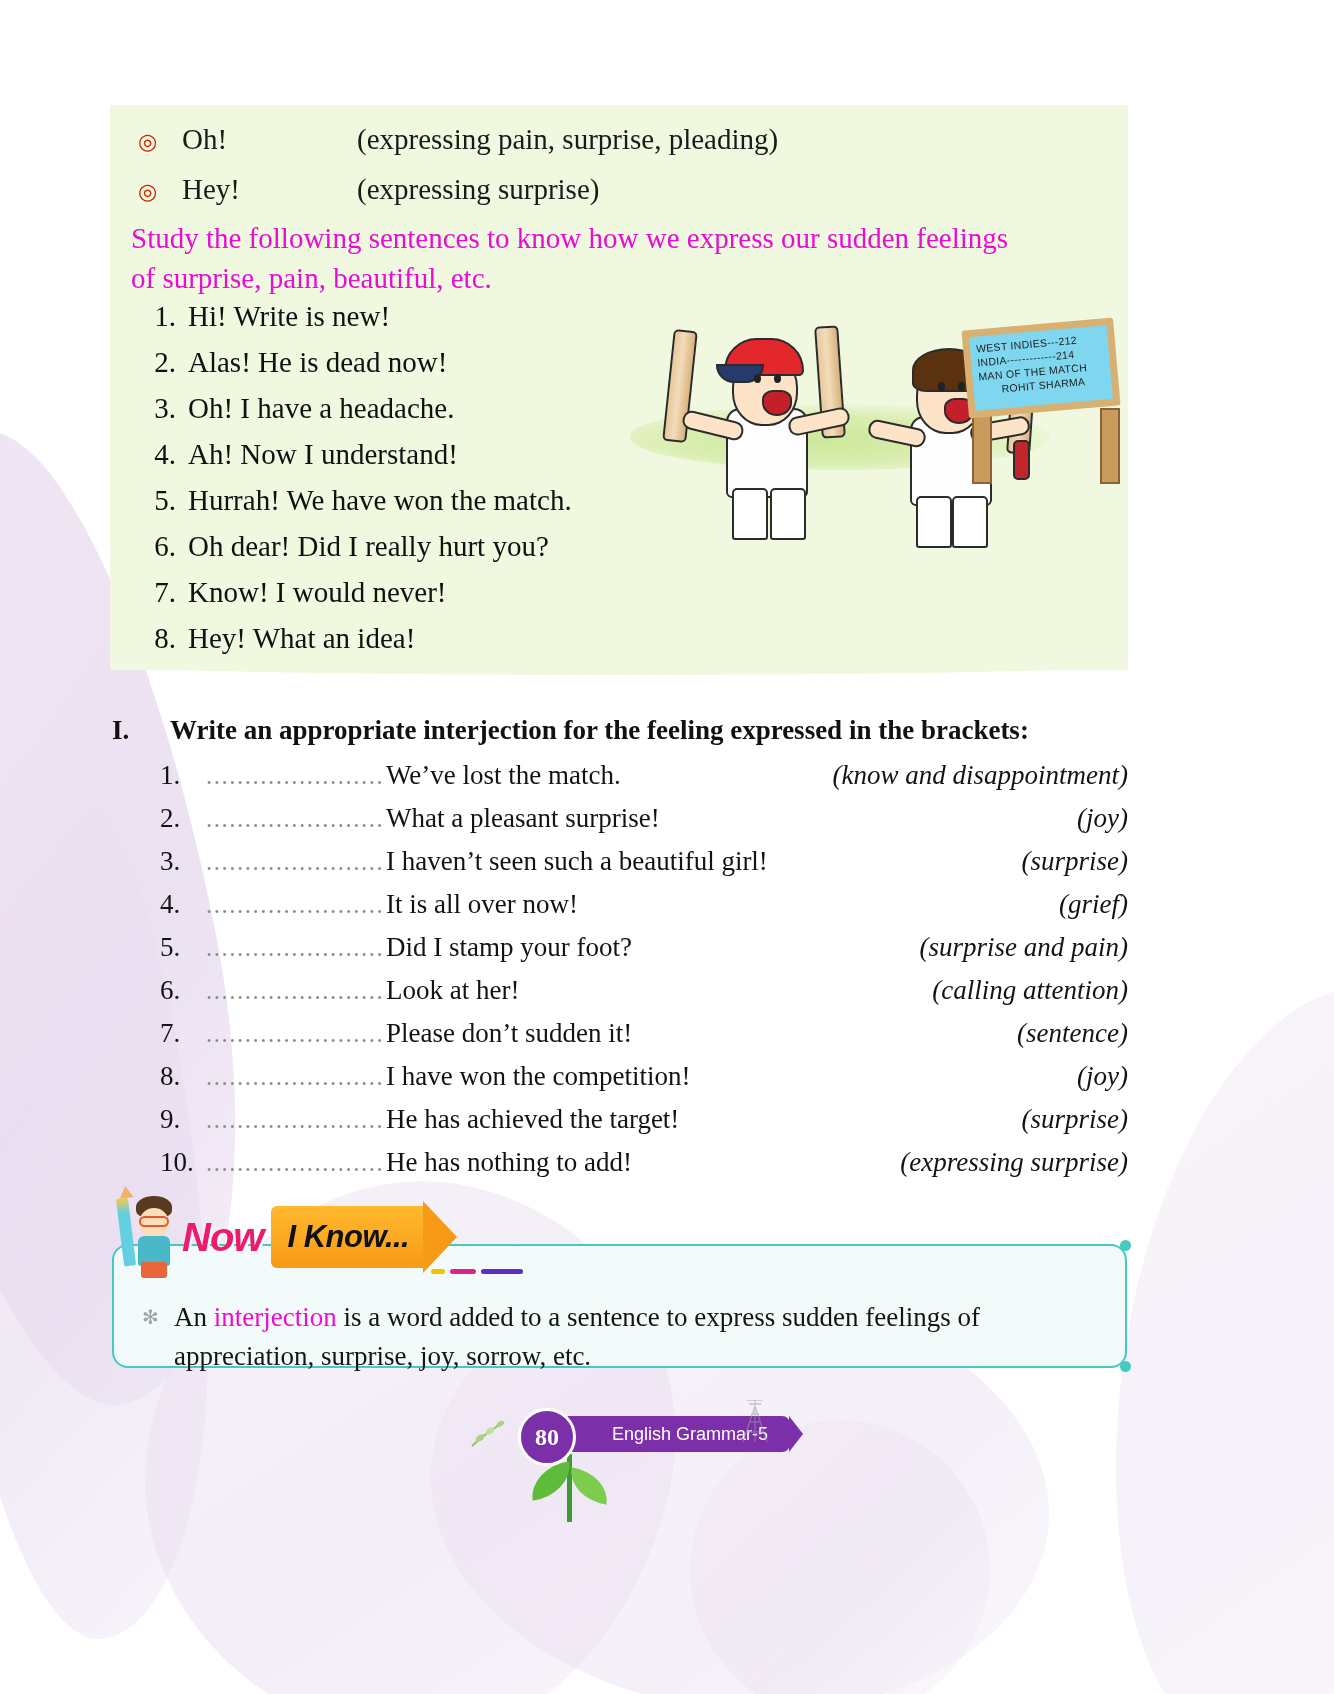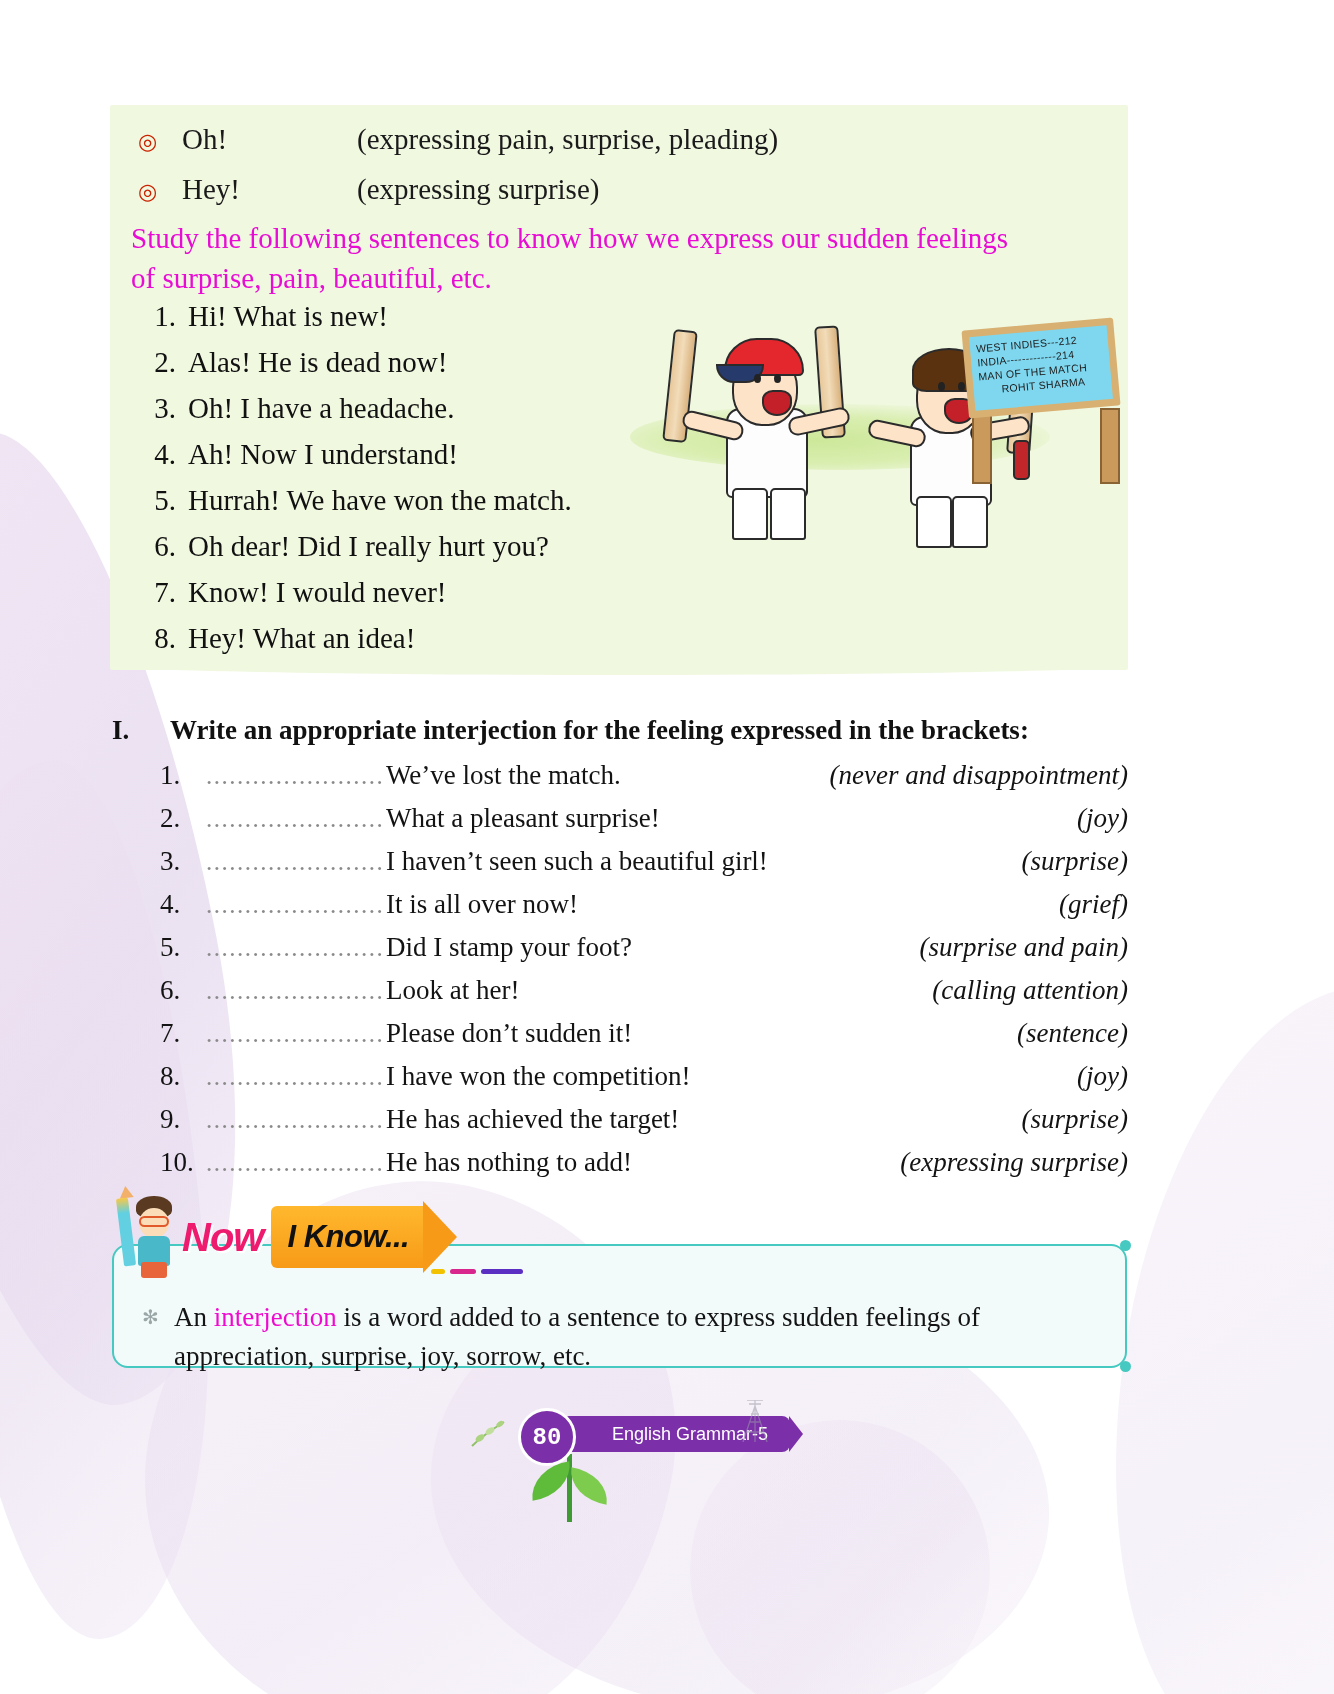--- a/index.html
+++ b/index.html
@@ -525,21 +525,21 @@
     position: absolute;
     left: 518px; top: 10px;
     width: 52px; height: 52px;
     background: #7b2fa8;
     border: 3px solid #ffffff;
     border-radius: 50%;
     display: flex;
     align-items: center;
     justify-content: center;
     color: #ffffff;
-    font-family: Liberation Mono, monospace;
+    font-family: Liberation Serif, serif;
     font-weight: bold;
     font-size: 24px;
   }
   .book-banner {
     position: absolute;
     left: 566px; top: 18px;
     height: 36px;
     background: #7b2fa8;
     border-radius: 3px 8px 8px 3px;
     display: flex;
@@ -601,21 +601,21 @@
   </div>
 
   <div class="study-line">
     <div>Study the following sentences to know how we express our sudden feelings</div>
     <div class="l2">of surprise, pain, beautiful, etc.</div>
   </div>
 
   <div class="sent-list">
     <div class="sent-item">
       <span class="sent-num">1.</span>
-      <span>Hi! What is new!</span>
+      <span>Hi! Write is new!</span>
     </div>
     <div class="sent-item">
       <span class="sent-num">2.</span>
       <span>Alas! He is dead now!</span>
     </div>
     <div class="sent-item">
       <span class="sent-num">3.</span>
       <span>Oh! I have a headache.</span>
     </div>
     <div class="sent-item">
@@ -688,21 +688,21 @@
   <div class="ex-head">
     <span class="ex-roman">I.</span>
     <span>Write an appropriate interjection for the feeling expressed in the brackets:</span>
   </div>
 
   <div class="ex-list">
     <div class="ex-item">
       <span class="ex-num">1.</span>
       <span class="ex-blank">..............................</span>
       <span class="ex-sentence">We’ve lost the match.</span>
-      <span class="ex-feel">(never and disappointment)</span>
+      <span class="ex-feel">(know and disappointment)</span>
     </div>
     <div class="ex-item">
       <span class="ex-num">2.</span>
       <span class="ex-blank">..............................</span>
       <span class="ex-sentence">What a pleasant surprise!</span>
       <span class="ex-feel">(joy)</span>
     </div>
     <div class="ex-item">
       <span class="ex-num">3.</span>
       <span class="ex-blank">..............................</span>

